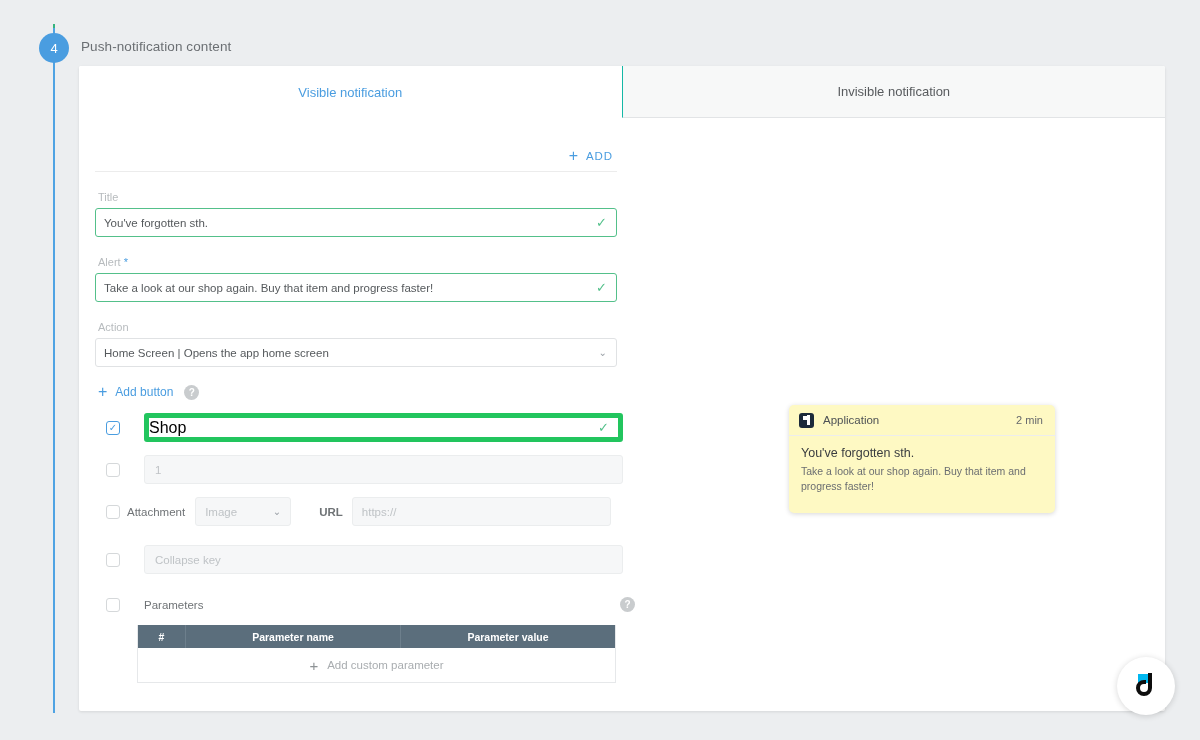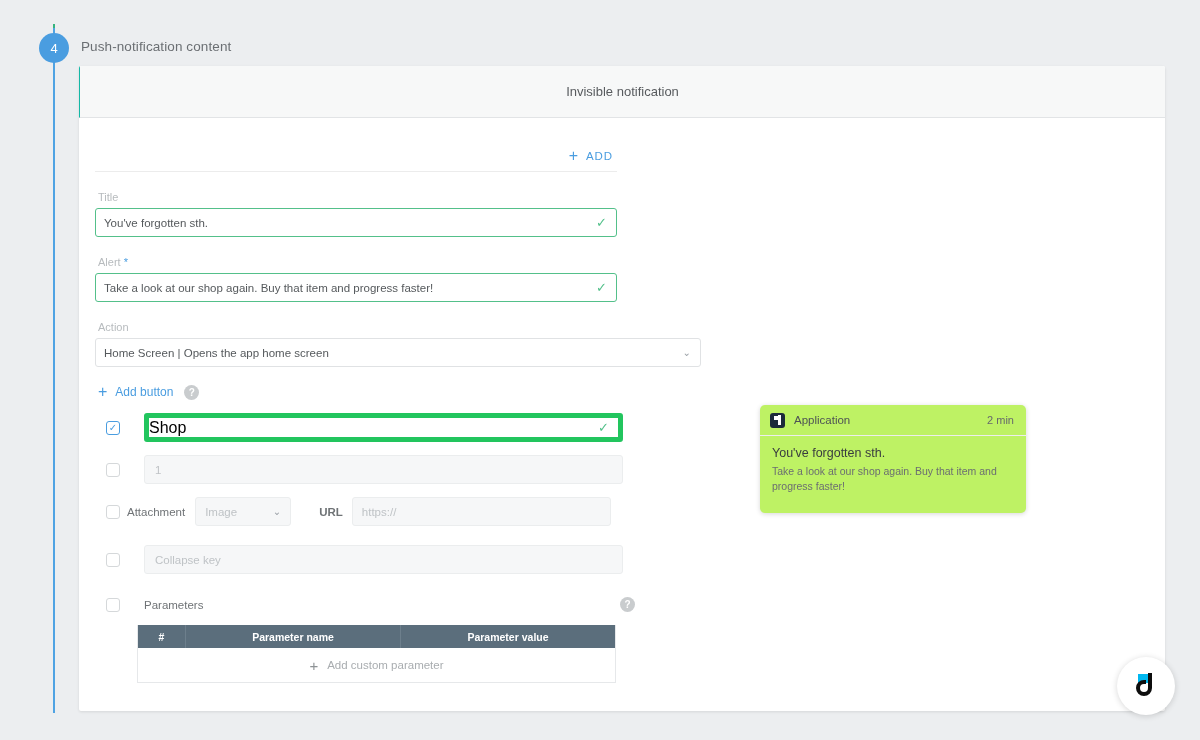--- a/index.html
+++ b/index.html
@@ -64,21 +64,21 @@
 
   .inp {
     position: relative; width: 522px; height: 29px;
     border: 1px solid #53c08a; border-radius: 3px;
     display: flex; align-items: center; background: #fff;
   }
   .inp .val { font-size: 11.5px; color: #55595c; padding-left: 8px; }
   .ok-check { position: absolute; right: 9px; color: #53c08a; font-size: 13px; line-height: 1; }
 
   .sel {
-    position: relative; width: 606px; height: 29px;
+    position: relative; width: 522px; height: 29px;
     border: 1px solid #e0e2e4; border-radius: 3px;
     display: flex; align-items: center; background: #fff; cursor: pointer;
   }
   .sel .val { font-size: 11.5px; color: #55595c; padding-left: 8px; }
   .chev { position: absolute; right: 9px; color: #9aa0a6; font-size: 10px; line-height: 1; }
 
   .addbtn-row { display: flex; align-items: center; margin: 17px 0 0 3px; }
   .addbtn-link { color: #4a9de0; font-size: 12px; cursor: pointer; text-align: center; }
   .help-ico {
     width: 15px; height: 15px; border-radius: 50%;
@@ -144,23 +144,23 @@
   .pt-c3 { flex: 1; }
   .ptbody {
     height: 34px; background: #fff;
     display: flex; align-items: center; justify-content: center;
     font-size: 11.5px; color: #a9adb0; cursor: pointer;
   }
   .ptbody .plus { color: #8d9295; font-size: 15px; margin-right: 9px; line-height: 1; }
 
   
   .notif {
-    position: absolute; left: 760px; top: 405px;
+    position: absolute; left: 789px; top: 405px;
     width: 266px; height: 108px;
-    background: #bef264; border-radius: 5px;
+    background: #fef9c3; border-radius: 5px;
     box-shadow: 0 1px 5px rgba(0,0,0,.16);
     overflow: hidden;
   }
   .notif-head {
     height: 31px; display: flex; align-items: center;
     padding: 0 12px 0 10px; border-bottom: 1px solid #ededed;
   }
   .app-icon {
     width: 15px; height: 15px; border-radius: 3px; background: #1c2a3a;
     position: relative; flex: none;
@@ -193,20 +193,23 @@
 <div id="root">
 
   <div class="rail-tick"></div>
   <div class="rail"></div>
   <div class="step-circle">4</div>
   <div class="step-title">Push-notification content</div>
 
   <div class="card">
 
     <div class="tabs">
+      <div class="tab active">
+        <span>Visible notification</span>
+      </div>
       <div class="tab inactive">
         <span>Invisible notification</span>
       </div>
     </div>
 
     <div class="form-col">
 
       <div class="add-row">
         <span class="plus-ico">+</span>
         <span class="add-link">ADD</span>

